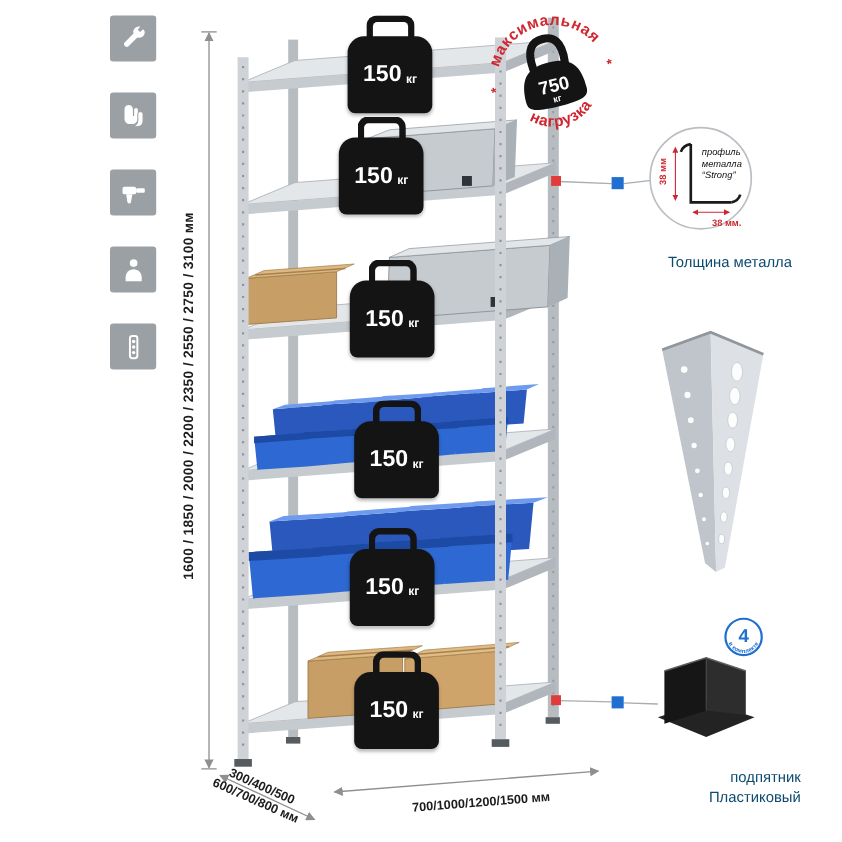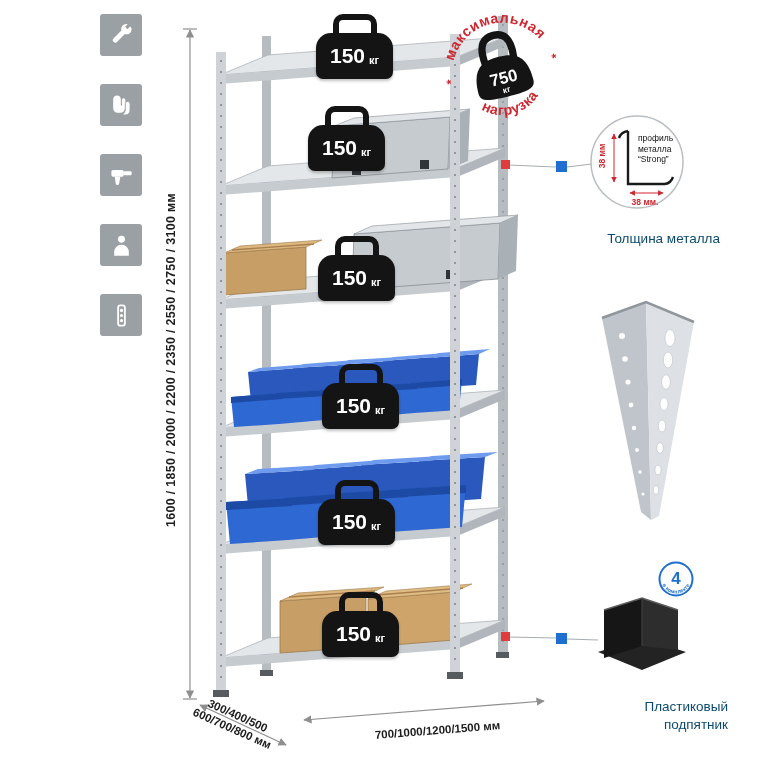--- a/index.html
+++ b/index.html
@@ -11,21 +11,21 @@
   .tool{position:absolute;left:100px;width:42px;height:42px;background:#9aa0a4;border-radius:3px;
         display:flex;align-items:center;justify-content:center;z-index:3;}
   .tool svg{width:27px;height:27px;fill:#ffffff;}
   .t1{top:14px}.t2{top:84px}.t3{top:154px}.t4{top:224px}.t5{top:294px}
 
   
   .weight{position:absolute;display:flex;flex-direction:column;align-items:center;z-index:5;}
   .w-handle{width:32px;height:16px;border:6px solid #141414;border-bottom:0;
             border-radius:10px 10px 0 0;margin-bottom:-3px;}
   .w-body{height:38px;background:#141414;border-radius:15px 15px 7px 7px;color:#fff;
-          display:flex;align-items:center;justify-content:center;gap:4px;padding:4px 14px;
+          display:flex;align-items:center;justify-content:center;gap:4px;padding:16px 14px;
           box-shadow:0 2px 3px rgba(0,0,0,.25);}
   .w-val{font-size:21px;font-weight:700;}
   .w-unit{font-size:11px;font-weight:700;margin-top:7px;}
   .wp1{left:316px;top:14px}.wp2{left:308px;top:106px}.wp3{left:318px;top:236px}
   .wp4{left:322px;top:364px}.wp5{left:318px;top:480px}.wp6{left:322px;top:592px}
 
   
   .dim-label{position:absolute;color:#1c1c1c;font-weight:700;z-index:4;}
   .dimh{left:-158px;top:352px;width:660px;height:16px;text-align:center;
         transform:rotate(-90deg);font-size:12.5px;letter-spacing:.3px;}
@@ -40,24 +40,24 @@
   .stamp svg{width:100%;height:100%;}
   .stamp-arc{font-size:13.5px;font-weight:700;fill:#cf2730;letter-spacing:.6px;}
   .stamp-star{font-size:12px;font-weight:700;fill:#cf2730;}
   .stamp-handle{fill:none;stroke:#141414;stroke-width:7;stroke-linecap:round;}
   .stamp-val{font-size:16px;font-weight:700;fill:#fff;text-anchor:middle;}
   .stamp-unit{font-size:8px;font-weight:700;fill:#fff;text-anchor:middle;}
 
   
   .prof-labels{position:absolute;left:638px;top:133px;width:50px;font-size:8.5px;
                line-height:10.5px;color:#111;z-index:4;}
-  .prof-labels span{display:block;}
+  .prof-labels span{display:block;font-style:italic;}
   .prof-dim-v{position:absolute;left:576px;top:151px;width:52px;text-align:center;
               transform:rotate(-90deg);font-size:8.5px;font-weight:700;color:#cf2730;z-index:4;}
-  .prof-dim-h{position:absolute;left:616px;top:197px;width:58px;text-align:center;
+  .prof-dim-h{position:absolute;left:616px;top:197px;width:58px;text-align:right;
               font-size:8.5px;font-weight:700;color:#cf2730;z-index:4;}
 
   .caption{position:absolute;text-align:right;font-size:13.5px;color:#0c4a6e;
            line-height:18px;z-index:4;}
   .caption span{display:block;}
   .cap-profile{left:555px;top:230px;width:165px;}
   .cap-foot{left:560px;top:698px;width:168px;}
 
   .badge-num{font-size:17px;font-weight:700;fill:#1f6fd0;text-anchor:middle;}
   .badge-arc{font-size:5.3px;font-weight:700;fill:#1f6fd0;letter-spacing:.2px;}
@@ -382,17 +382,17 @@
     <span>профиль</span>
     <span>металла</span>
     <span>“Strong”</span>
   </div>
 
   <div class="caption cap-profile">
     <span>Толщина металла</span>
   </div>
 
   <div class="caption cap-foot">
+    <span>подпятник</span>
     <span>Пластиковый</span>
-    <span>подпятник</span>
   </div>
 
 </div>
 
 </body></html>

